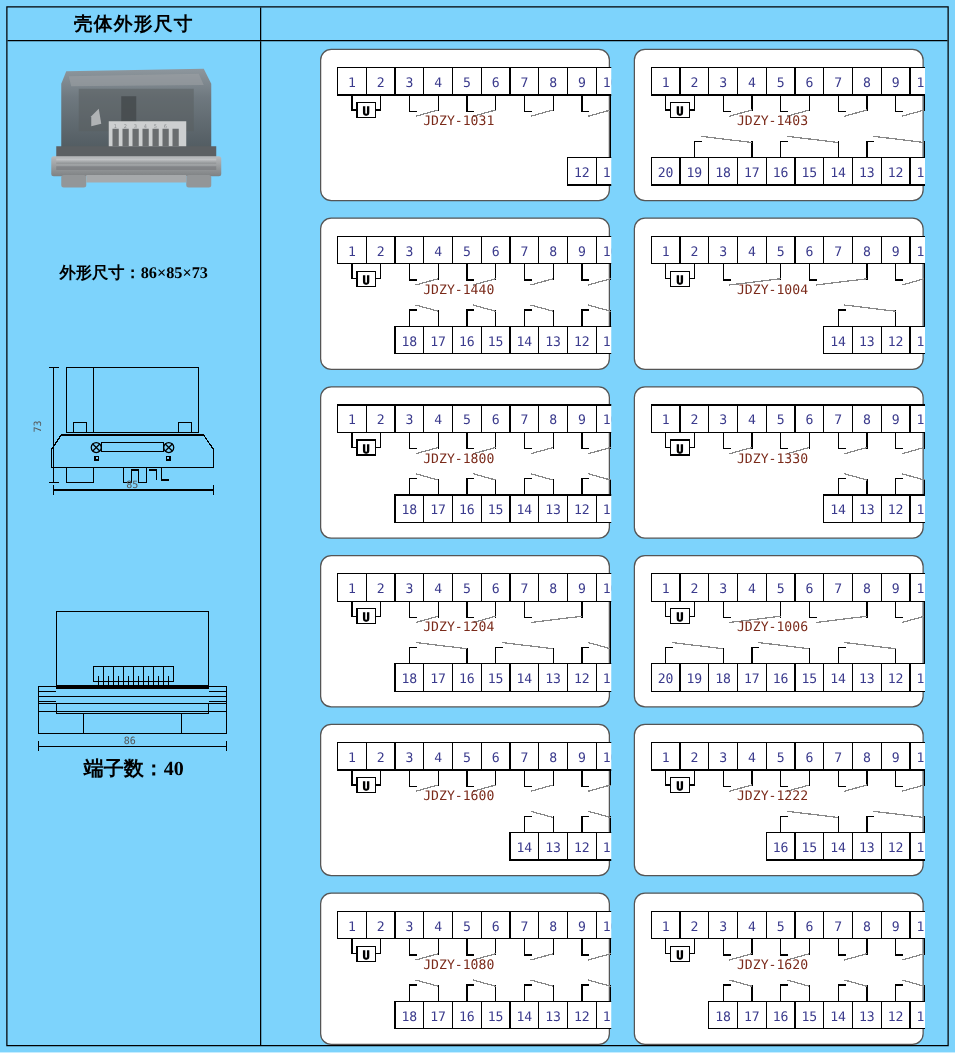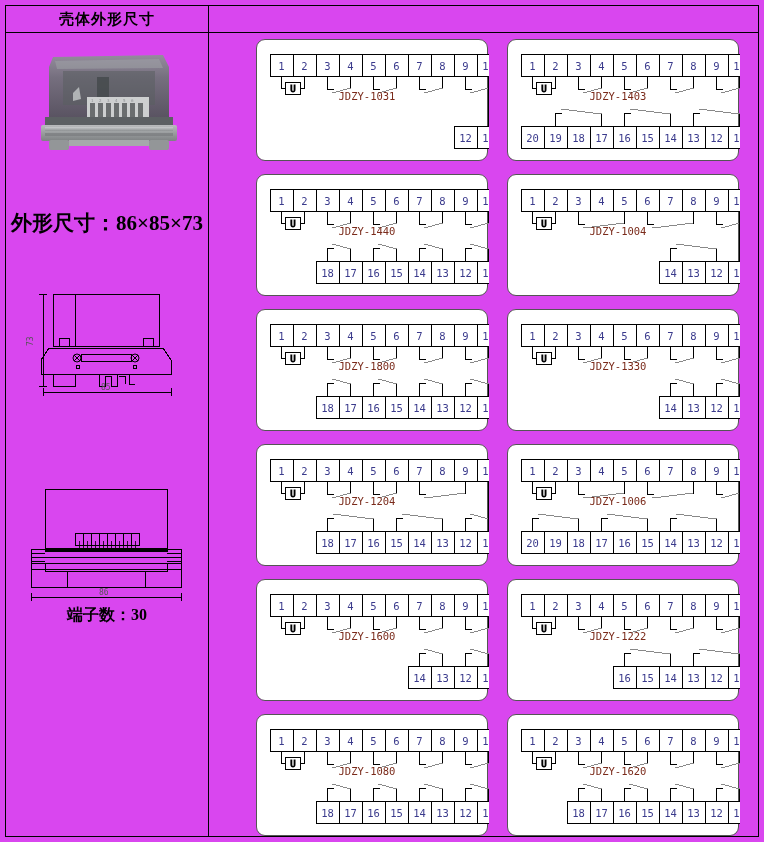--- a/index.html
+++ b/index.html
@@ -4,21 +4,21 @@
 <style>
   * { box-sizing: border-box; }
   html, body {
     margin: 0; padding: 0;
     background: #ffffff;
     font-family: "Liberation Sans", "DejaVu Sans", sans-serif;
   }
   #page {
     position: relative;
     width: 764px; height: 842px;
-    background: #d946ef;
+    background: #7dd3fc;
     overflow: hidden;
   }
 
   
   .tbl {
     position: absolute;
     left: 5px; top: 5px;
     width: 754px; height: 832px;
     border: 1.5px solid #000;
   }
@@ -50,21 +50,21 @@
   .photo-wrap {
     position: absolute; left: 0; top: 8px; width: 100%;
     display: flex; justify-content: center;
   }
   .dim-caption {
     position: absolute; left: 0; width: 100%;
     text-align: center;
     font-family: "Liberation Serif", "DejaVu Serif", serif;
     font-weight: bold; color: #000;
   }
-  .cap-size { top: 176px; font-size: 21px; }
+  .cap-size { top: 176px; font-size: 13px; }
   .cap-term { top: 572px; font-size: 16px; }
 
   .cad-side  { position: absolute; left: 13px; top: 255px; }
   .cad-front { position: absolute; left: 13px; top: 450px; }
 
   
   .grid {
     position: absolute; left: 0; top: 0; right: 0; bottom: 0;
   }
   .panel {
@@ -236,21 +236,21 @@
 
           <line x1="12" y1="114" x2="162" y2="114"></line>
           <line x1="12" y1="110" x2="12" y2="118"></line>
           <line x1="162" y1="110" x2="162" y2="118"></line>
         </g>
         <rect x="26" y="65" width="122" height="3" fill="#000"></rect>
         <text x="80" y="112" fill="#555" font-size="8" font-family="DejaVu Sans Mono, monospace">86</text>
       </svg>
     </div>
 
-    <div class="dim-caption cap-term">端子数：30</div>
+    <div class="dim-caption cap-term">端子数：40</div>
   </div>
 
   <div class="col-right">
     <div class="grid" id="diagram-grid">
           <div class="panel" style="left: 47px; top: 6px; width: 232px; height: 122px;">
             <svg width="232" height="122" viewBox="0 0 232 122" shape-rendering="crispEdges">
               <rect x="13" y="14" width="23" height="22" fill="#fff" stroke="#000" stroke-width="1"></rect>
               <text x="24.5" y="29.5" text-anchor="middle" font-size="10.5" font-family="DejaVu Sans Mono, monospace" fill="#3a3a8c">1</text>
               <rect x="36" y="14" width="23" height="22" fill="#fff" stroke="#000" stroke-width="1"></rect>
               <text x="47.5" y="29.5" text-anchor="middle" font-size="10.5" font-family="DejaVu Sans Mono, monospace" fill="#3a3a8c">2</text>

